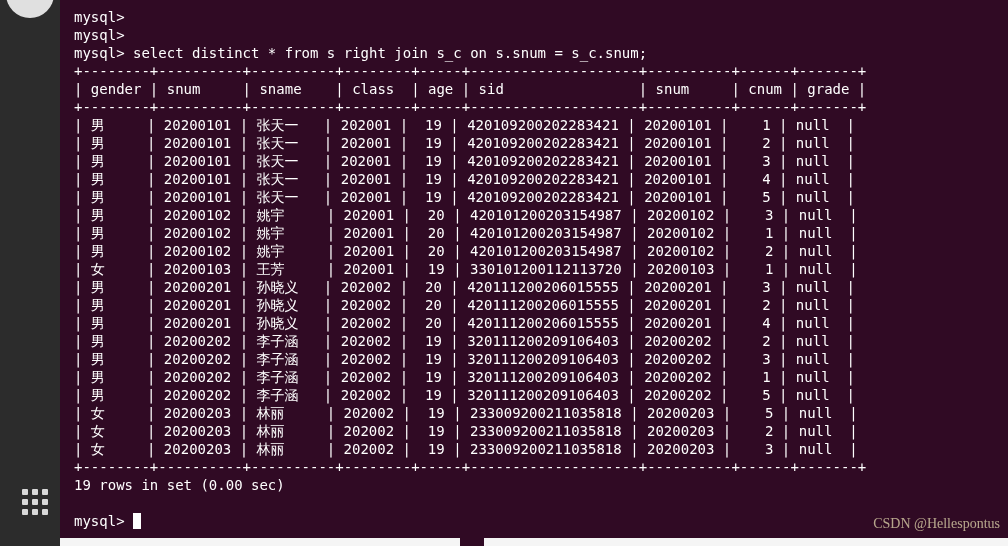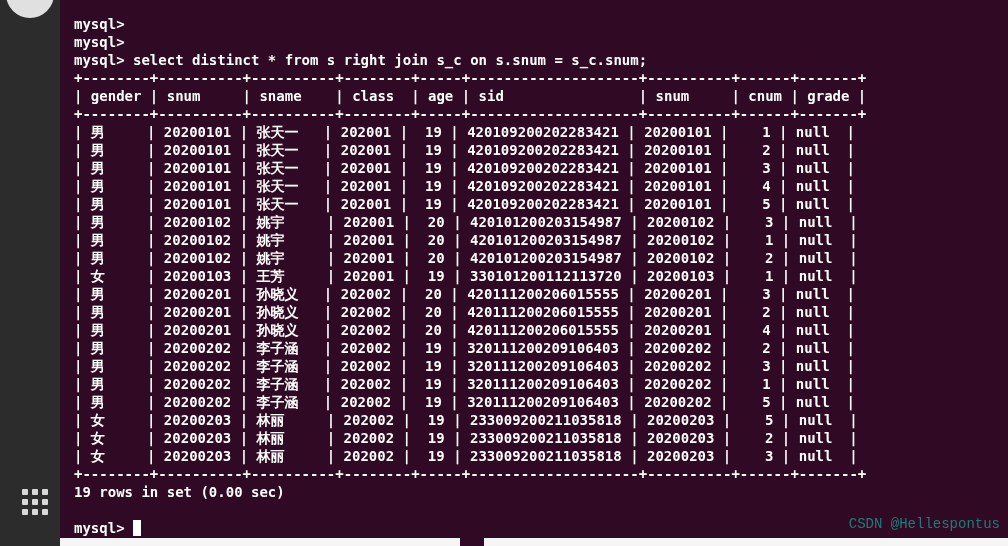--- a/index.html
+++ b/index.html
@@ -7,24 +7,23 @@
       background: #300a24;
       font-family: 'DejaVu Sans Mono', 'Consolas', monospace;
       font-size: 14px;
       color: #ffffff;
       width: 1008px;
       height: 546px;
       position: relative;
       overflow: hidden;
     }
     .terminal {
-      padding: 15px 0 0 74px;
+      padding: 8px 0 0 74px;
       line-height: 18px;
       white-space: pre;
-      font-weight: bold;
     }
     .left-bar {
       position: absolute;
       left: 0;
       top: 0;
       width: 60px;
       height: 546px;
       background: #2c2c2c;
     }
     .dots-icon {
@@ -48,24 +47,24 @@
       top: -30px;
       width: 48px;
       height: 48px;
       border-radius: 50%;
       background: #e0e0e0;
     }
     .watermark {
       position: absolute;
       right: 8px;
       bottom: 14px;
-      color: #14b8a6;
+      color: #fef9c3;
       opacity: 0.65;
       font-size: 14px;
-      font-family: Liberation Mono, monospace;
+      font-family: Liberation Serif, serif;
     }
     .bottom-bar {
       position: absolute;
       bottom: 0;
       left: 60px;
       right: 0;
       height: 8px;
       display: flex;
     }
     .bottom-bar .seg1 { width: 400px; background: #f5f5f5; }

